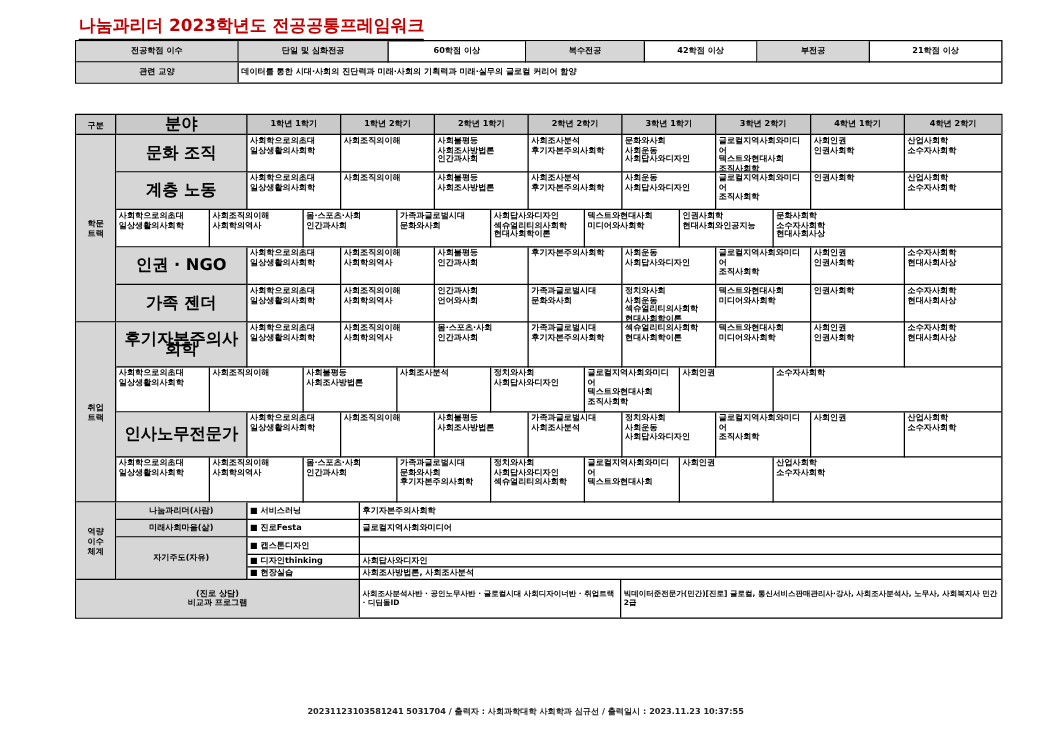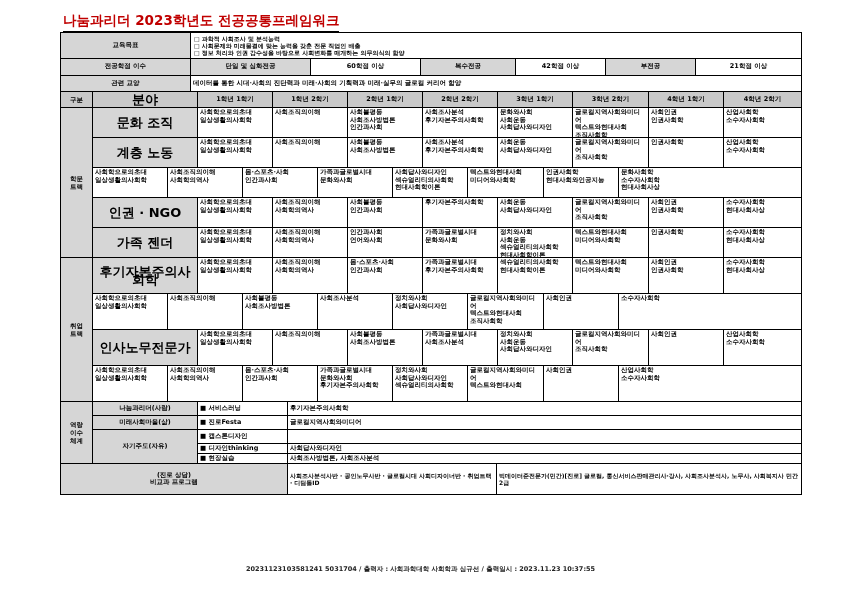--- a/index.html
+++ b/index.html
@@ -44,26 +44,20 @@
           font-size:6.5px;font-weight:bold;color:#222;}
 </style>
 </head>
 <body>
 
 <div class="page">
 
   <div class="title">나눔과리더 2023학년도 전공공통프레임워크</div>
 
   <div class="tbl top-tbl">
-    <div class="r goals-row">
-      <div class="c cen gray" style="flex:0 0 130px">교육목표</div>
-      <div class="c goal-lines" style="flex:1">□ 과학적 사회조사 및 분석능력
-□ 사회문제와 미래물결에 맞는 능력을 갖춘 전문 직업인 배출
-□ 정보 처리와 인권 감수성을 바탕으로 사회변화를 매개하는 의무의식의 함양</div>
-    </div>
     <div class="r cred-row">
       <div class="c cen gray" style="flex:0 0 130px">전공학점 이수</div>
       <div class="c cen gray" style="flex:0 0 120px">단일 및 심화전공</div>
       <div class="c cen" style="flex:0 0 110px">60학점 이상</div>
       <div class="c cen gray" style="flex:0 0 95px">복수전공</div>
       <div class="c cen" style="flex:0 0 90px">42학점 이상</div>
       <div class="c cen gray" style="flex:0 0 90px">부전공</div>
       <div class="c cen" style="flex:1">21학점 이상</div>
     </div>
     <div class="r lib-row">

